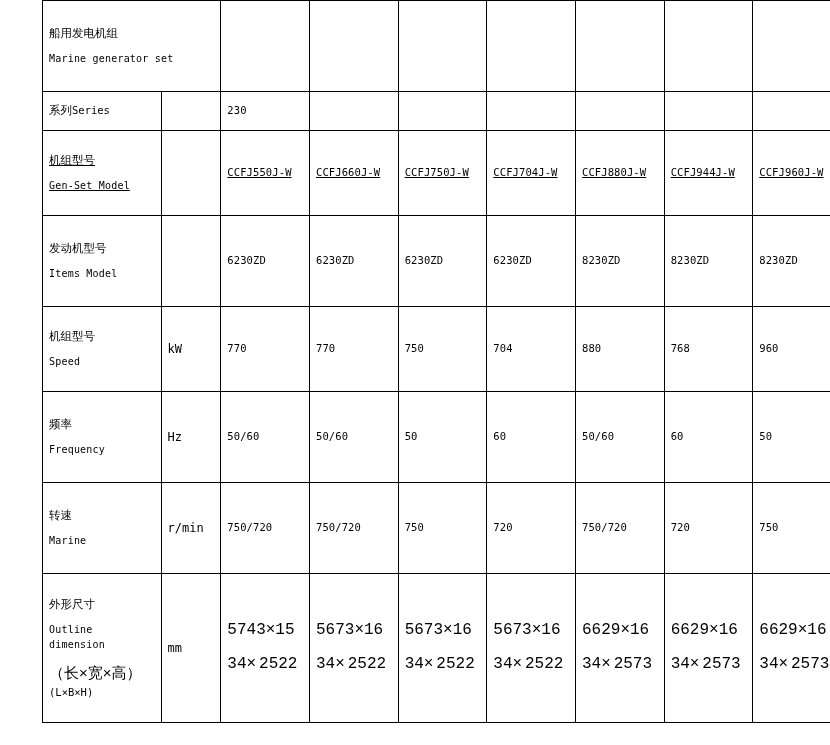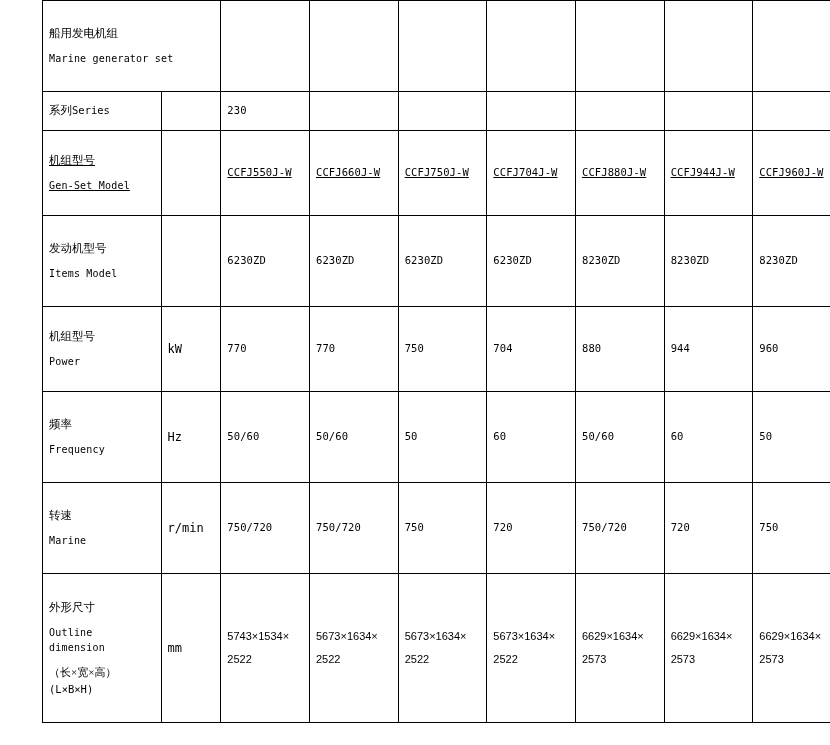--- a/index.html
+++ b/index.html
@@ -61,41 +61,41 @@
   .inline-en {
     font-family: "DejaVu Sans Mono", monospace;
     font-size: 10.5px;
   }
   .val {
     font-family: "DejaVu Sans Mono", monospace;
     font-size: 10.5px;
     letter-spacing: 0.1px;
   }
   .dim {
-    font-family: Liberation Sans, sans-serif;
-    font-size: 11px;
+    font-family: Liberation Mono, monospace;
+    font-size: 16px;
     line-height: 2.1;
   }
   .unit {
     font-family: "DejaVu Sans Mono", monospace;
     font-size: 12px;
   }
   .row-title td { height: 82px; }
   .row-items td { height: 54px; }
   .row-series td { height: 30px; }
   .row-model td  { height: 76px; text-decoration: underline; }
   .row-engine td { height: 82px; }
   .row-power td  { height: 76px; }
   .row-freq td   { height: 82px; }
   .row-speed td  { height: 82px; }
   .row-outline td { height: 140px; }
   .stack-gap { display: block; height: 8px; }
   .small-note {
-    font-family: Liberation Serif, serif;
-    font-size: 11px;
+    font-family: Liberation Sans, sans-serif;
+    font-size: 15px;
     display: block;
   }
   .small-note-en {
     font-family: "DejaVu Sans Mono", monospace;
     font-size: 10.5px;
     display: block;
   }
   .cell-top { vertical-align: top; }
 </style>
 </head>
@@ -181,31 +181,31 @@
         <td><span class="val">6230ZD</span></td>
         <td><span class="val">8230ZD</span></td>
         <td><span class="val">8230ZD</span></td>
         <td><span class="val">8230ZD</span></td>
       </tr>
 
       <tr class="row-power">
         <td>
           <span class="cn">机组型号</span>
           <span class="stack-gap"></span>
-          <span class="en">Power</span>
+          <span class="en">Speed</span>
         </td>
         <td>
           <span class="unit">kW</span>
         </td>
         <td><span class="val">770</span></td>
         <td><span class="val">770</span></td>
         <td><span class="val">750</span></td>
         <td><span class="val">704</span></td>
         <td><span class="val">880</span></td>
-        <td><span class="val">944</span></td>
+        <td><span class="val">768</span></td>
         <td><span class="val">960</span></td>
       </tr>
 
       <tr class="row-freq">
         <td>
           <span class="cn">频率</span>
           <span class="stack-gap"></span>
           <span class="en">Frequency</span>
         </td>
         <td>

